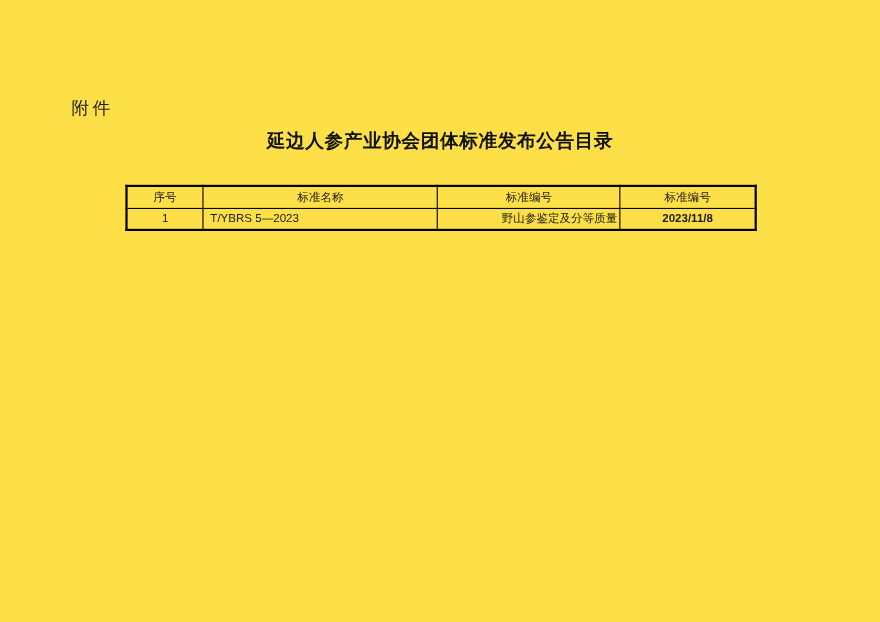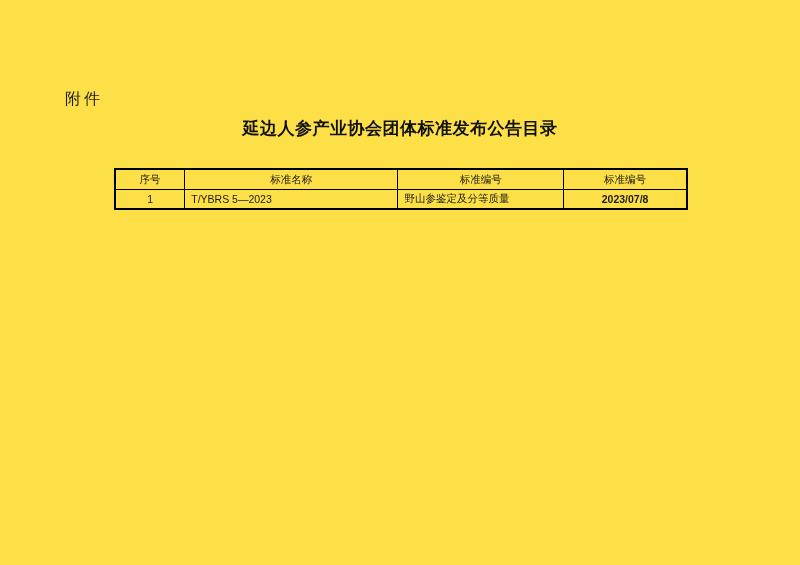--- a/index.html
+++ b/index.html
@@ -76,21 +76,21 @@
     font-size: 10.5px;
   }
   td.cell-num {
     text-align: left;
     padding-left: 6px;
     font-family: "Liberation Sans", "DejaVu Sans", sans-serif;
     font-size: 10.5px;
     margin-top: 32px;
   }
   td.cell-name {
-    text-align: left;
+    text-align: right;
     padding-left: 6px;
     font-family: "Liberation Serif", "DejaVu Serif", serif;
   }
   td.cell-date {
     text-align: center;
     font-family: "Liberation Sans", "DejaVu Sans", sans-serif;
     font-size: 10.5px;
     font-weight: bold;
   }
 </style>
@@ -116,18 +116,18 @@
         <th>标准名称</th>
         <th>标准编号</th>
         <th>标准编号</th>
       </tr>
     </thead>
     <tbody>
       <tr>
         <td class="cell-no">1</td>
         <td class="cell-num">T/YBRS 5—2023</td>
         <td class="cell-name">野山参鉴定及分等质量</td>
-        <td class="cell-date">2023/07/8</td>
+        <td class="cell-date">2023/11/8</td>
       </tr>
     </tbody>
   </table>
 
 </div>
 
 </body></html>

